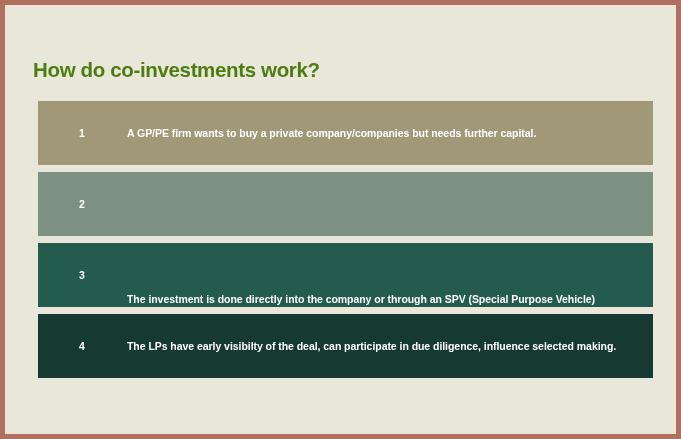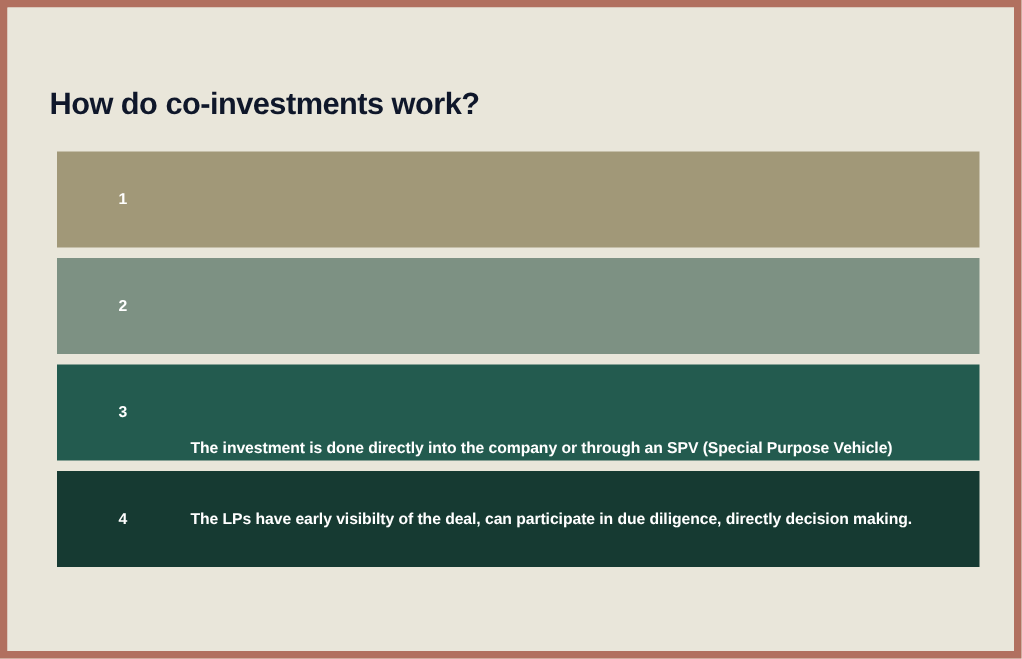--- a/index.html
+++ b/index.html
@@ -91,33 +91,34 @@
     letter-spacing: -0.05px;
     line-height: 1.35;
   }
 </style>
 </head>
 <body>
 
 <div id="slide-frame" style="border-color: rgb(177, 112, 95);">
   <div id="slide-canvas" style="background: rgb(233, 230, 218);">
 
-    <div id="page-title" style="color: #0f172a;">How do co-investments work?</div>
+    <div id="page-title" style="color: #4d7c0f;">How do co-investments work?</div>
 
     <div id="steps-list">
         <div class="step-row" style="background: rgb(161, 152, 120);">
           <div class="step-number" style="color: rgb(255, 255, 255);">1</div>
+          <div class="step-text" style="color: rgb(255, 255, 255);">A GP/PE firm wants to buy a private company/companies but needs further capital.</div>
         </div>
         <div class="step-row" style="background: rgb(125, 145, 131);">
           <div class="step-number" style="color: rgb(255, 255, 255);">2</div>
         </div>
         <div class="step-row" style="background: rgb(35, 91, 79);">
           <div class="step-number" style="color: rgb(255, 255, 255);">3</div>
           <div class="step-text" style="color: rgb(255, 255, 255); margin-top: 48px;">The investment is done directly into the company or through an SPV (Special Purpose Vehicle)</div>
         </div>
         <div class="step-row" style="background: rgb(22, 58, 50);">
           <div class="step-number" style="color: rgb(255, 255, 255);">4</div>
-          <div class="step-text" style="color: rgb(255, 255, 255);">The LPs have early visibilty of the deal, can participate in due diligence, directly decision making.</div>
+          <div class="step-text" style="color: rgb(255, 255, 255);">The LPs have early visibilty of the deal, can participate in due diligence, influence selected making.</div>
         </div>
       </div>
 
   </div>
 </div>
 
 </body></html>

